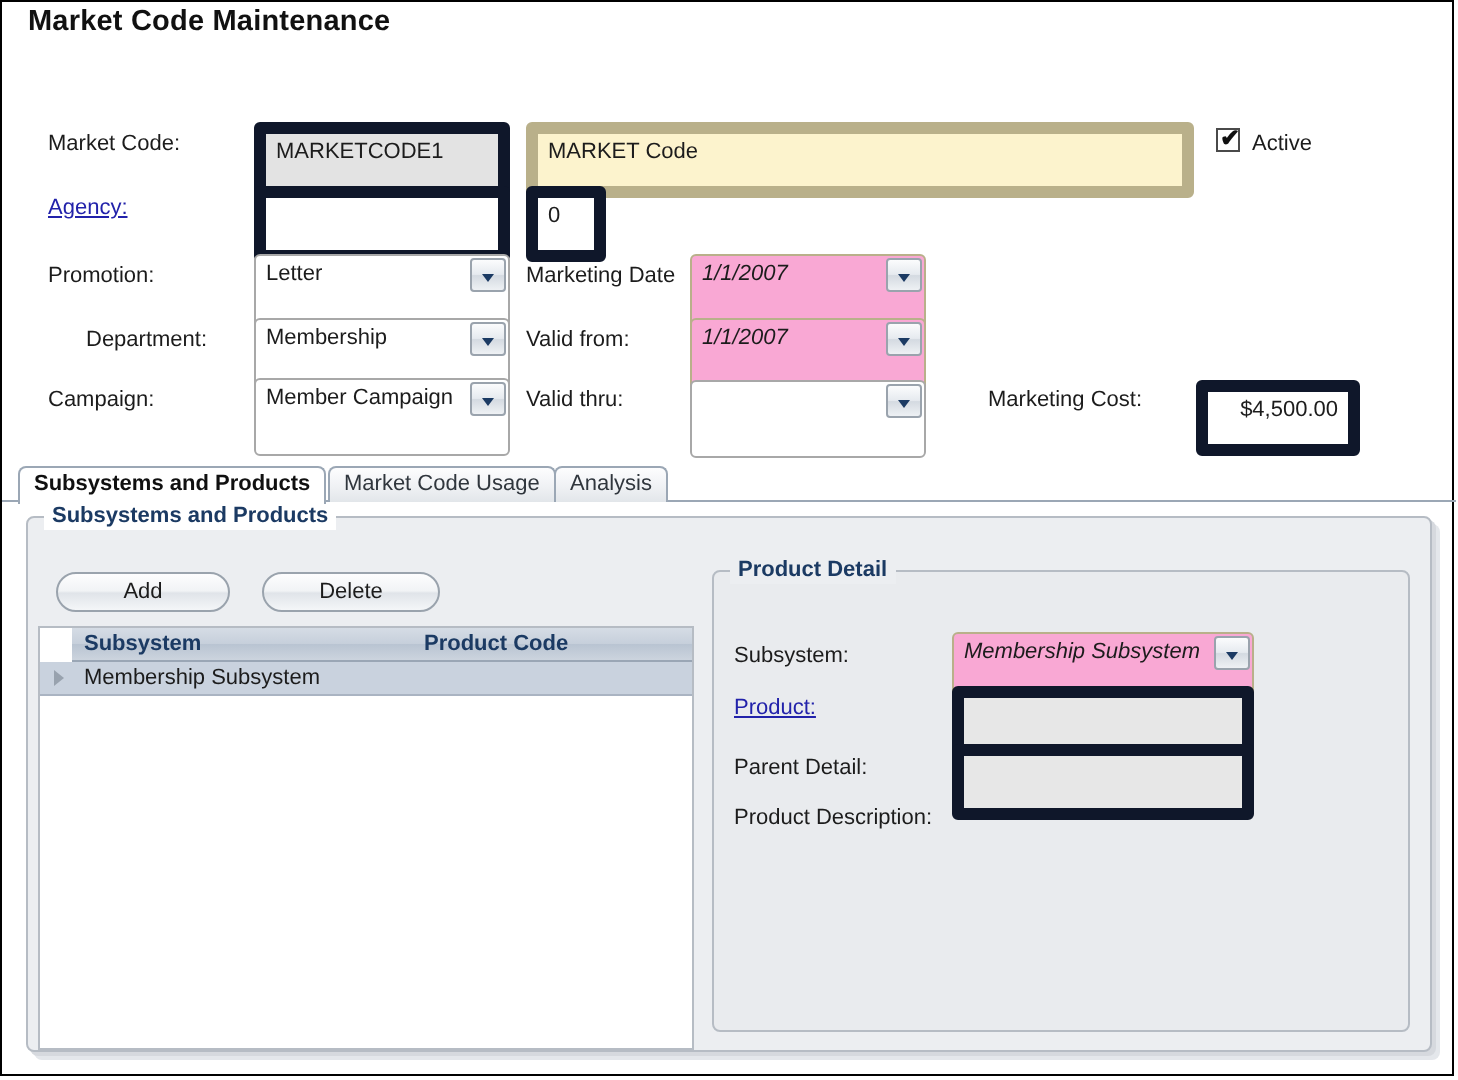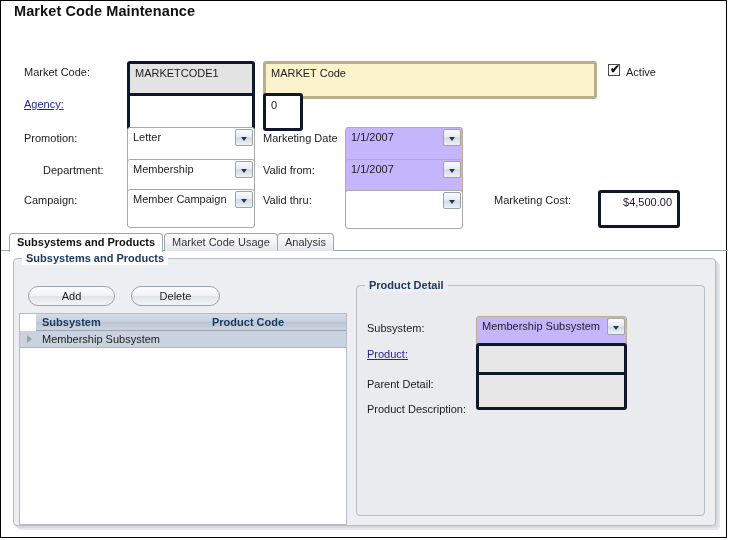--- a/index.html
+++ b/index.html
@@ -53,21 +53,21 @@
     text-decoration: underline;
     white-space: nowrap;
     line-height: 14px;
     cursor: pointer;
   }
 
   
   .tbox {
     position: absolute;
     box-sizing: border-box;
-    border: 3px solid #0f172a;
+    border: 6px solid #0f172a;
     border-radius: 3px;
     background: #ffffff;
     font-family: "Liberation Sans", sans-serif;
     font-size: 11px;
     color: #1c1c1c;
     padding: 0 5px;
     line-height: 19px;
     height: 38px;
     white-space: nowrap;
     overflow: hidden;
@@ -85,22 +85,23 @@
   
   .combo {
     position: absolute;
     box-sizing: border-box;
     height: 39px;
     border: 1px solid #a8a8a8;
     border-radius: 3px;
     background: #ffffff;
   }
   .combo.req {
-    background: #c4b5fd;
+    background: #f9a8d4;
     border-color: #b9b08a;
+    font-style: italic;
   }
   .combo .ctext {
     position: absolute;
     left: 5px;
     top: 0;
     right: 22px;
     line-height: 19px;
     font-size: 11px;
     color: #1c1c1c;
     white-space: nowrap;

